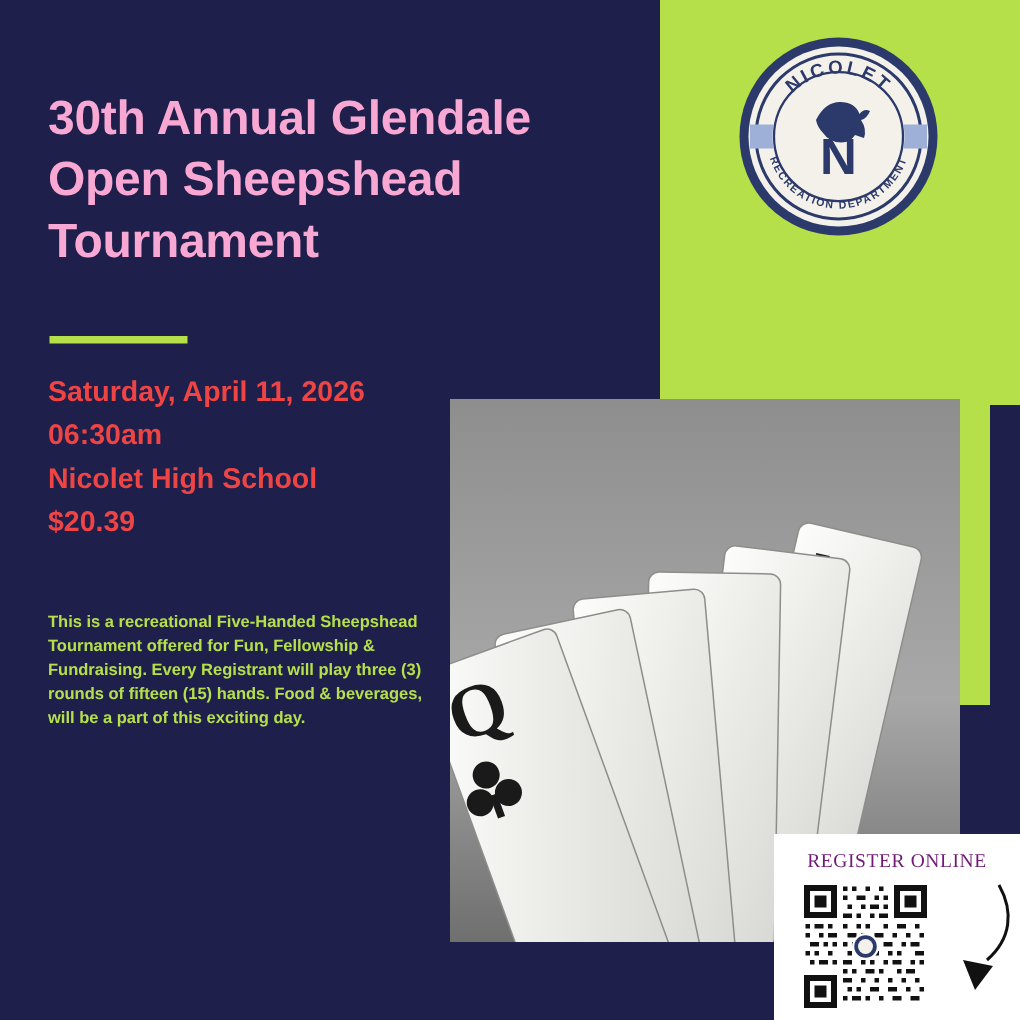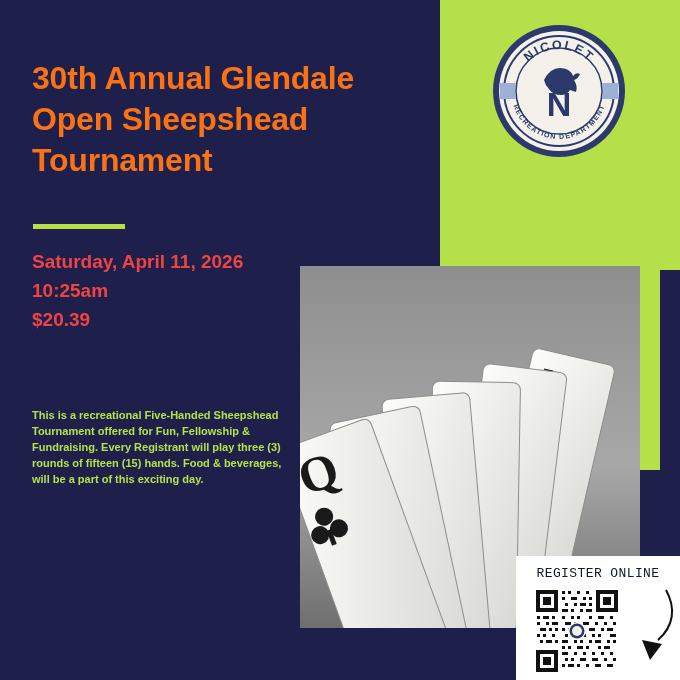--- a/index.html
+++ b/index.html
@@ -39,21 +39,21 @@
     width: 20px;
     height: 200px;
     background: #1e1f4b;
   }
   
   .title {
     position: absolute;
     left: 32px;
     top: 58px;
     width: 400px;
-    color: #f97316;
+    color: #f9a8d4;
     font-size: 32px;
     line-height: 1.28;
     font-weight: bold;
     letter-spacing: -0.2px;
   }
   .rule {
     position: absolute;
     left: 33px;
     top: 224px;
     width: 92px;
@@ -110,24 +110,24 @@
     width: 164px;
     height: 124px;
     background: #ffffff;
   }
   .register-title {
     position: absolute;
     left: 0;
     top: 10px;
     width: 164px;
     text-align: center;
-    font-family: Liberation Mono, monospace;
+    font-family: Liberation Serif, serif;
     font-size: 13px;
     letter-spacing: 0.4px;
-    color: #0f172a;
+    color: #701a75;
   }
   .qr {
     position: absolute;
     left: 18px;
     top: 32px;
     width: 86px;
     height: 86px;
   }
   .arrow {
     position: absolute;
@@ -145,21 +145,22 @@
   <div class="green-top"></div>
   <div class="green-mid"></div>
   <div class="navy-right"></div>
 
   <div class="title">30th Annual Glendale Open Sheepshead Tournament</div>
 
   <div class="rule"></div>
 
   <div class="details">
     <div>Saturday, April 11, 2026</div>
-    <div>10:25am</div>
+    <div>06:30am</div>
+    <div>Nicolet High School</div>
     <div>$20.39</div>
   </div>
 
   <div class="body-copy">This is a recreational Five-Handed Sheepshead Tournament offered for Fun, Fellowship &amp; Fundraising. Every Registrant will play three (3) rounds of fifteen (15) hands. Food &amp; beverages, will be a part of this exciting day.</div>
 
   <div class="logo">
     <svg viewBox="0 0 134 134" width="134" height="134" aria-hidden="true">
       <circle cx="67" cy="67" r="66" fill="#2c3a6b"></circle>
       <circle cx="67" cy="67" r="60" fill="#f3f1ea"></circle>
       <circle cx="67" cy="67" r="55" fill="none" stroke="#2c3a6b" stroke-width="2"></circle>

